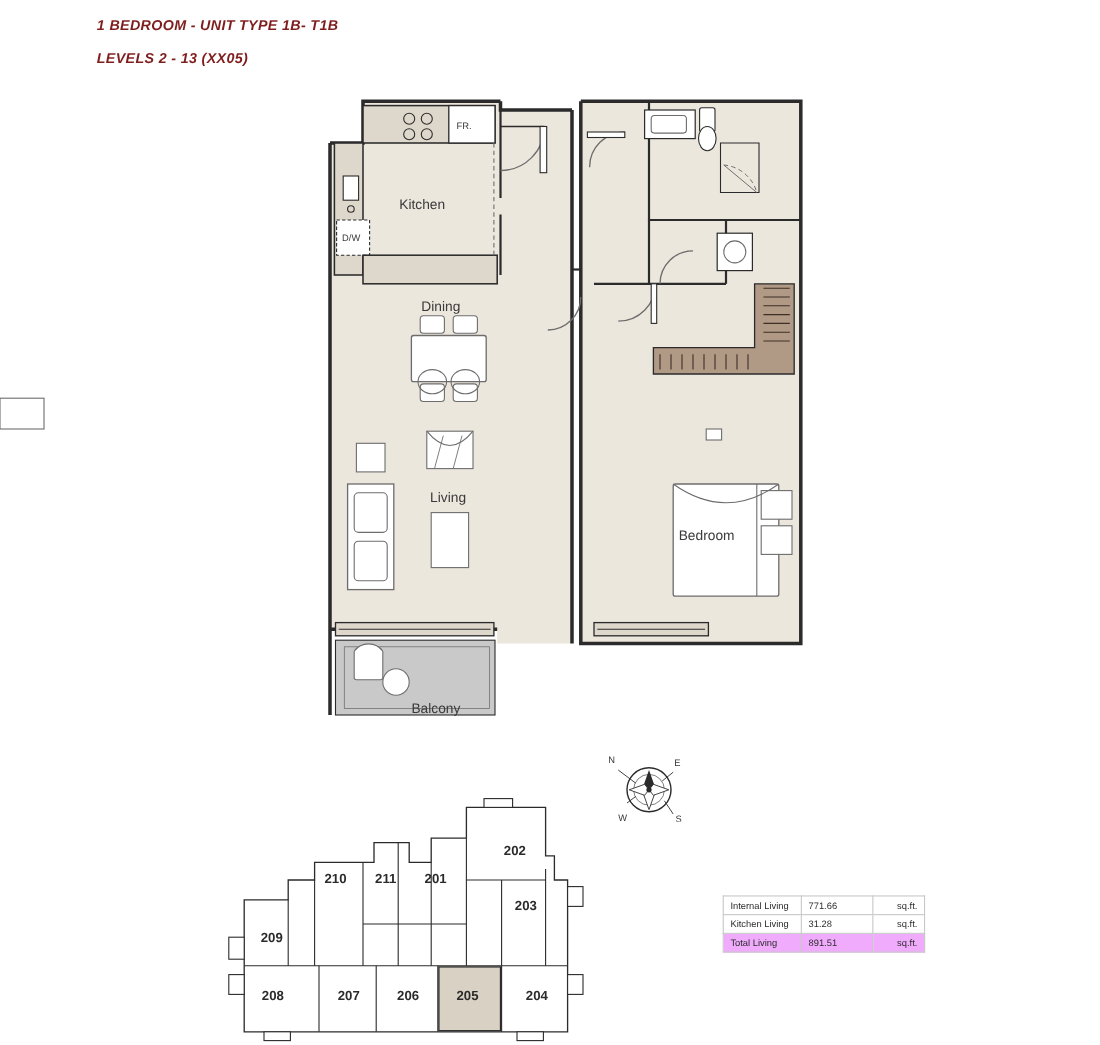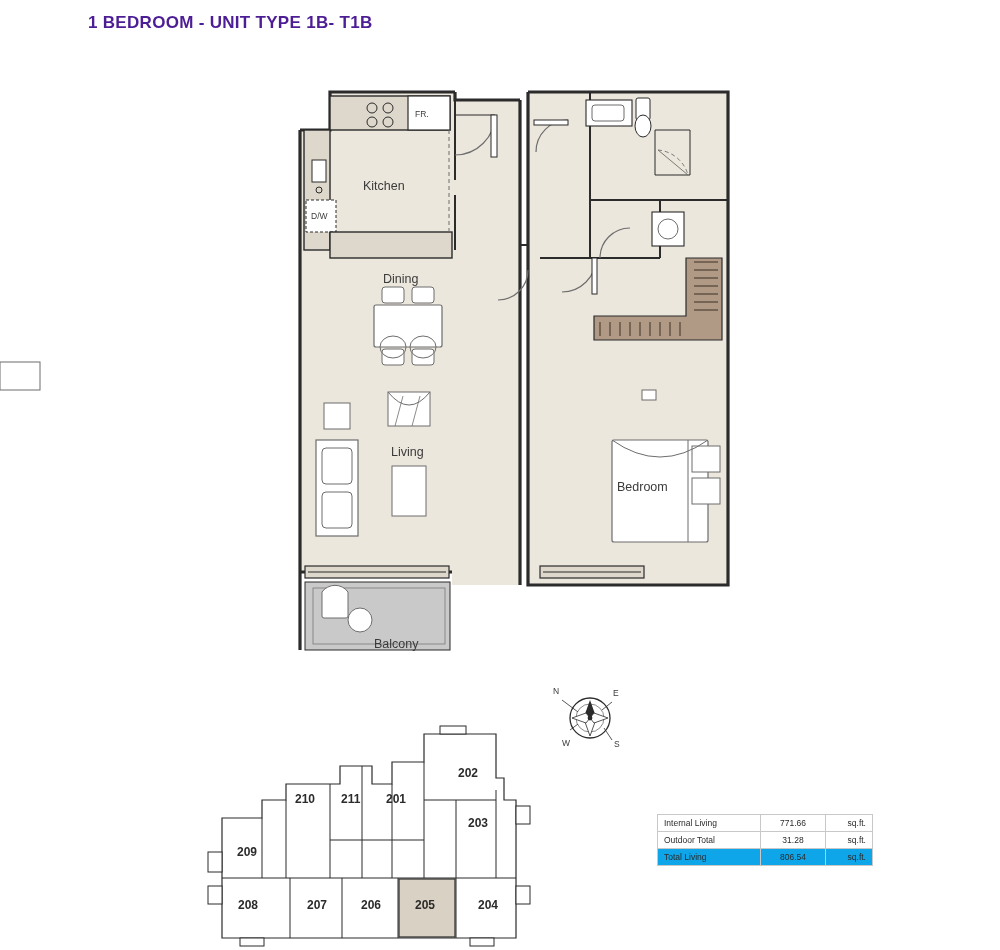--- a/index.html
+++ b/index.html
@@ -5,38 +5,39 @@
   html,body{margin:0;padding:0;}
   body{
     width:1000px;height:950px;
     background:#ffffff;
     font-family:"Liberation Sans", sans-serif;
     color:#231f20;
     position:relative;
     overflow:hidden;
   }
   .title-block{position:absolute;left:88px;top:8px;}
-  .title-line{font-size:17px;letter-spacing:.3px;font-weight:700;color:#4c1d95;line-height:30px;}
+  .title-line{font-size:13px;letter-spacing:.3px;font-weight:700;color:#7f1d1d;line-height:30px;font-style:italic;}
   .plan{position:absolute;left:0;top:0;width:1000px;height:950px;}
   svg{display:block;}
   .rm-label{font-size:12.5px;fill:#3a3a3a;font-family:"Liberation Sans", sans-serif;}
   .rm-label-sm{font-size:8.5px;fill:#3a3a3a;font-family:"Liberation Sans", sans-serif;}
   .unit-num{font-size:12px;font-weight:700;fill:#2b2b2b;font-family:"Liberation Sans", sans-serif;}
   .compass-letter{font-size:8.5px;fill:#3a3a3a;font-family:"Liberation Sans", sans-serif;}
-  .area-table{position:absolute;left:657px;top:814px;width:216px;border:1px solid #9b9b9b;border-collapse:collapse;background:#fff;}
+  .area-table{position:absolute;left:657px;top:814px;width:184px;border:1px solid #9b9b9b;border-collapse:collapse;background:#fff;}
   .area-table td{font-size:8.5px;color:#2b2b2b;padding:3px 6px;border:1px solid #c8c8c8;}
-  .area-table td.val{text-align:center;width:52px;}
+  .area-table td.val{text-align:left;width:52px;}
   .area-table td.unit{text-align:right;width:34px;}
-  .area-table tr.total td{background:#0ea5e9;color:#2b2b2b;}
+  .area-table tr.total td{background:#f0abfc;color:#2b2b2b;}
 </style>
 </head>
 <body>
 
 <div class="title-block">
   <div class="title-line">1 BEDROOM - UNIT TYPE 1B- T1B</div>
+  <div class="title-line">LEVELS 2 - 13 (XX05)</div>
 </div>
 
 <div class="plan">
 <svg width="1000" height="950" viewBox="0 0 1000 950" xmlns="http://www.w3.org/2000/svg">
 
   <g>
 
     <path d="M300,130 L300,572 L452,572 L452,585 L520,585 L520,245 L520,100 L455,100 L455,92 L330,92 L330,130 Z" fill="#ece7dd" stroke="none"></path>
 
     <path d="M528,92 L728,92 L728,585 L528,585 Z" fill="#ece7dd" stroke="none"></path>
@@ -254,23 +255,23 @@
 </div>
 
 <table class="area-table">
   <tbody>
       <tr>
     <td>Internal Living</td>
     <td class="val">771.66</td>
     <td class="unit">sq.ft.</td>
   </tr>
   <tr>
-    <td>Outdoor Total</td>
+    <td>Kitchen Living</td>
     <td class="val">31.28</td>
     <td class="unit">sq.ft.</td>
   </tr>
   <tr class="total">
     <td>Total Living</td>
-    <td class="val">806.54</td>
+    <td class="val">891.51</td>
     <td class="unit">sq.ft.</td>
   </tr>
 </tbody>
   </table>
 
 </body></html>

